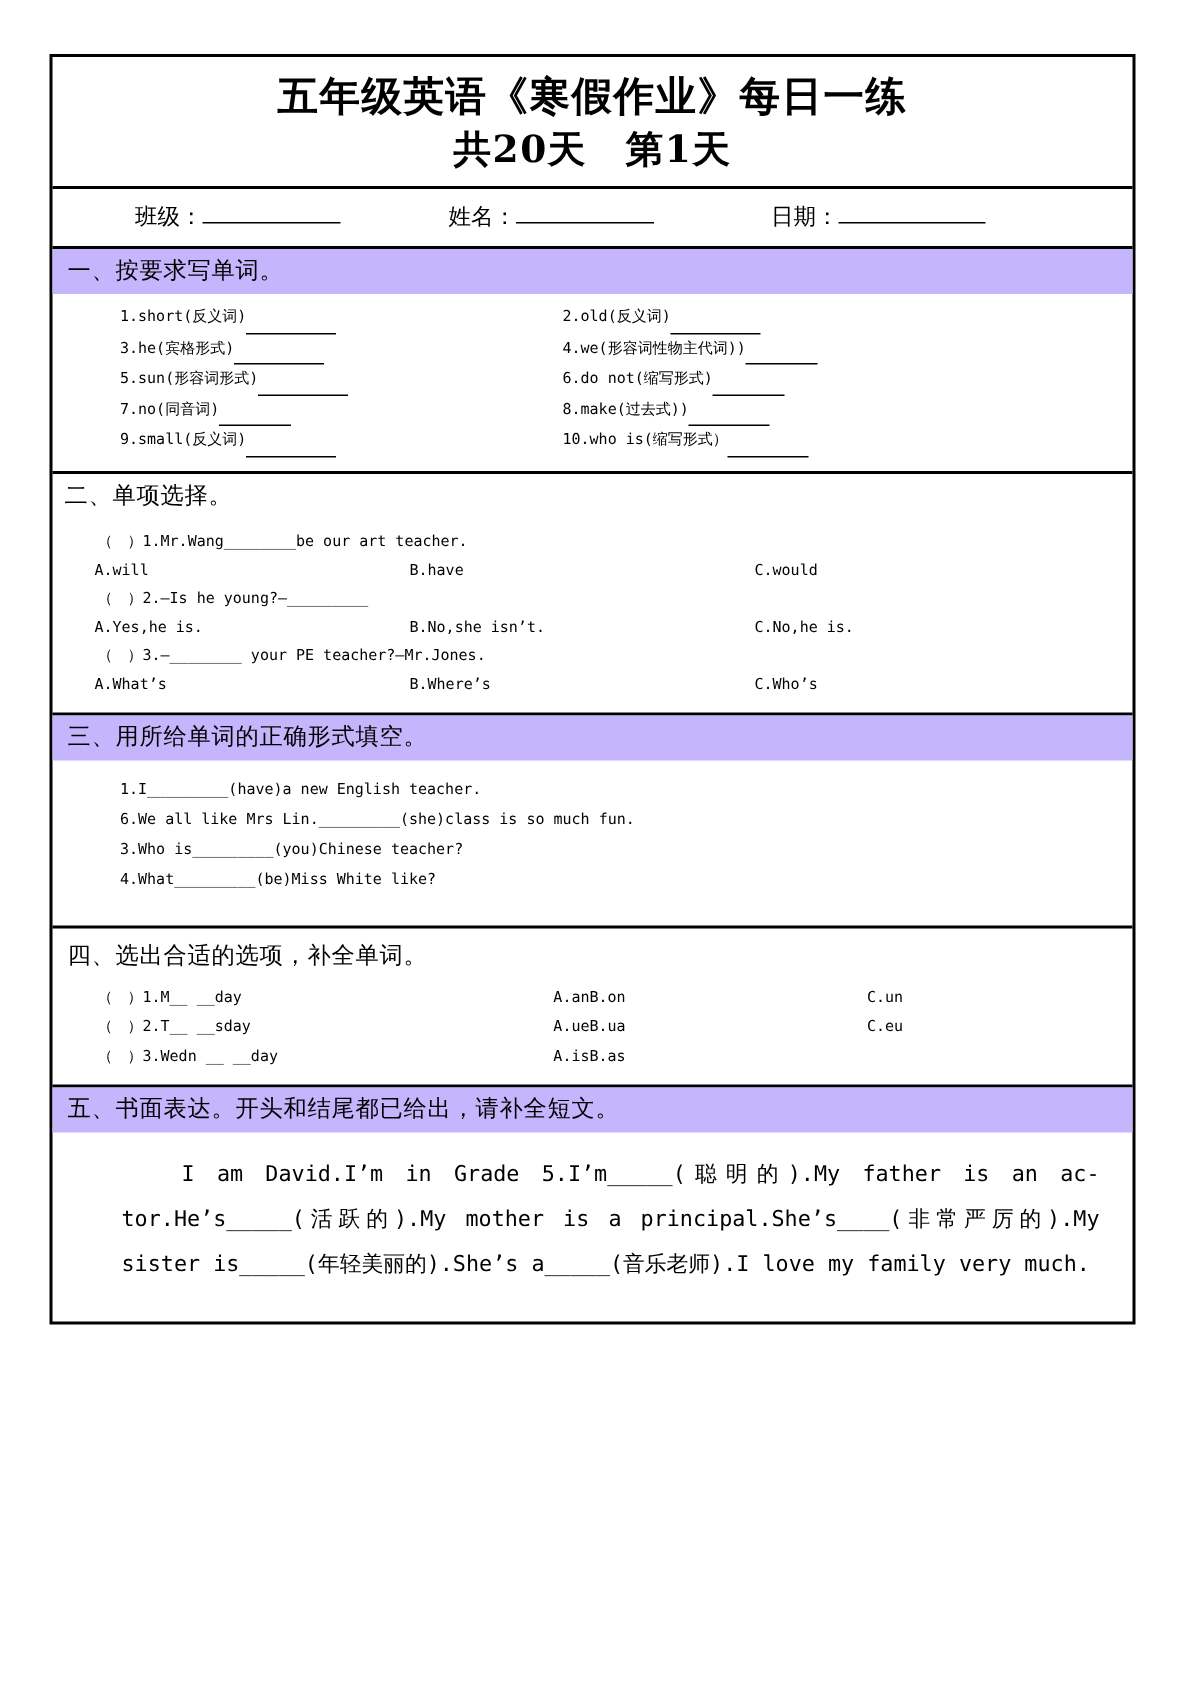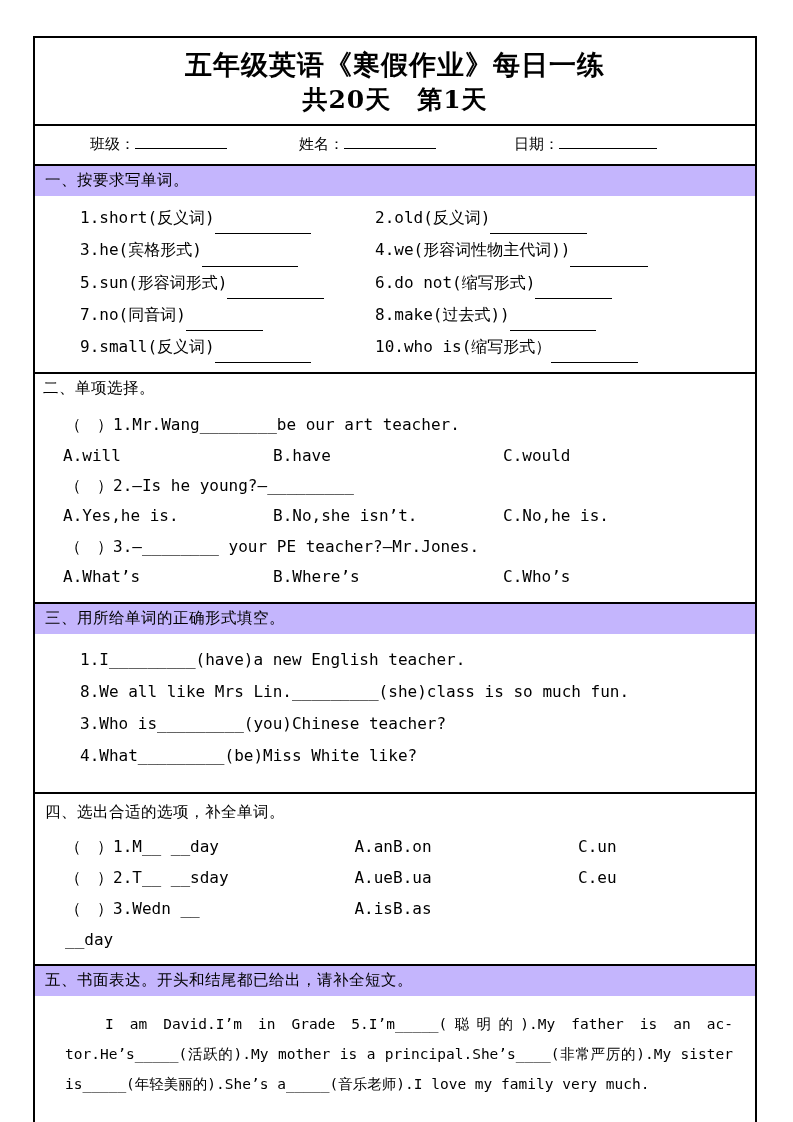--- a/index.html
+++ b/index.html
@@ -80,21 +80,21 @@
   }
   .sec-body {
     padding: 6px 0 9px 0;
     border-bottom: 2px solid #000;
   }
   .sec-body.last { border-bottom: 0; }
 
   
   .mono {
     font-family: "DejaVu Sans Mono", monospace;
-    font-size: 16px;
+    font-size: 10px;
   }
   .row {
     display: flex;
     line-height: 1.95;
   }
   .col-a { width: 340px; padding-left: 45px; box-sizing: border-box; }
   .col-b { flex: 1; }
 
   .ul { border-bottom: 1px solid #000; display: inline-block; }
 
@@ -110,21 +110,21 @@
 
   
   .w-line { display: flex; padding-left: 30px; line-height: 1.95; }
   .w-q { width: 180px; }
   .w-a { width: 148px; text-align: right; }
   .w-b { width: 185px; }
   .w-c { flex: 1; }
 
   
   .essay {
-    padding: 8px 22px 14px 30px;
+    padding: 8px 22px 14px 46px;
     font-family: "DejaVu Sans Mono", monospace;
     font-size: 14.5px;
     line-height: 2.05;
     text-align: justify;
   }
   .essay .indent { display: inline-block; width: 40px; }
 </style>
 </head>
 <body>
 
@@ -192,21 +192,21 @@
     <div class="opt-line mono">
       <span class="opt-a">A.What’s</span>
       <span class="opt-b">B.Where’s</span>
       <span class="opt-c">C.Who’s</span>
     </div>
   </div>
 
   <div class="sec-head">三、用所给单词的正确形式填空。</div>
   <div class="sec-body" style="padding-top:10px;padding-bottom:20px;">
     <div class="fill-line mono">1.I_________(have)a new English teacher.</div>
-    <div class="fill-line mono">8.We all like Mrs Lin._________(she)class is so much fun.</div>
+    <div class="fill-line mono">6.We all like Mrs Lin._________(she)class is so much fun.</div>
     <div class="fill-line mono">3.Who is_________(you)Chinese teacher?</div>
     <div class="fill-line mono">4.What_________(be)Miss White like?</div>
   </div>
 
   <div class="sec-head" style="background:none;padding-top:8px;padding-bottom:2px;">四、选出合适的选项，补全单词。</div>
   <div class="sec-body">
     <div class="w-line mono">
       <span class="w-q">（　）1.M__ __day</span>
       <span class="w-a">A.an</span>
       <span class="w-b">B.on</span>

